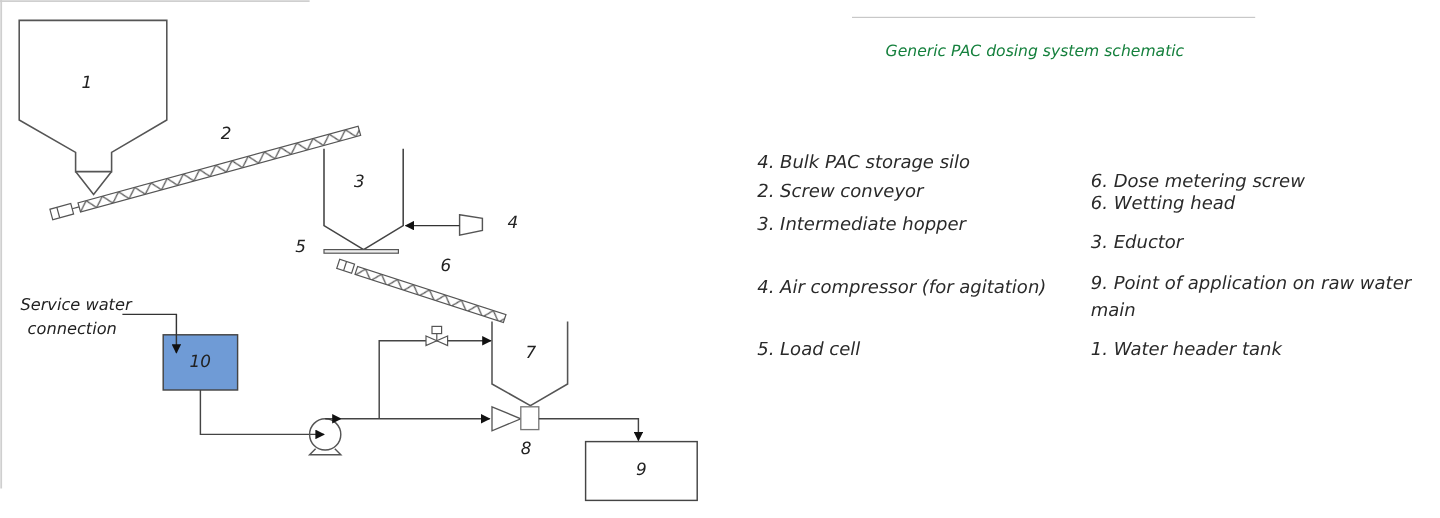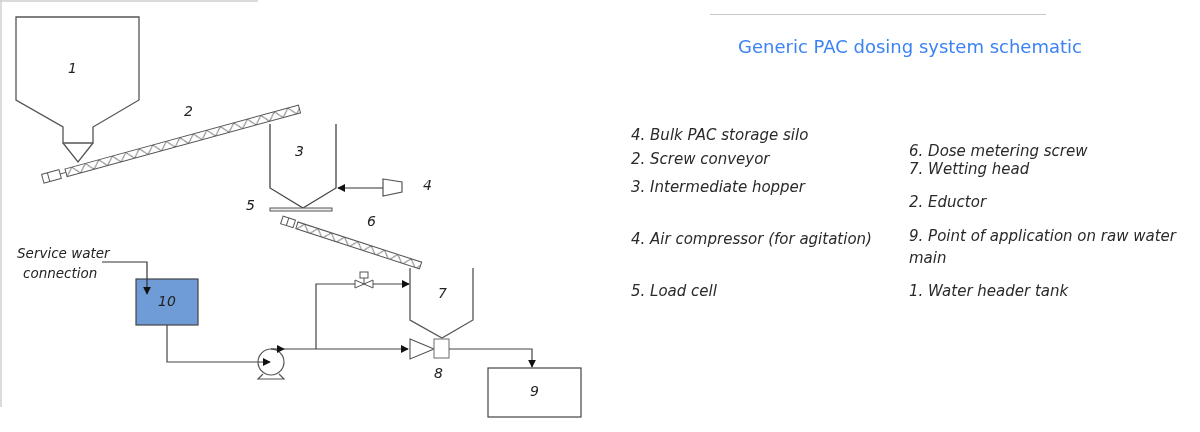--- a/index.html
+++ b/index.html
@@ -3,21 +3,21 @@
 <meta charset="utf-8">
 <style>
   html, body { margin: 0; padding: 0; background: #ffffff; }
   body { width: 1200px; height: 432px; position: relative; overflow: hidden;
          font-family: "DejaVu Sans", "Liberation Sans", sans-serif; color: #222; }
   #diagram { position: absolute; left: 0; top: 0; width: 620px; height: 432px; }
   #diagram text { font-family: "DejaVu Sans", sans-serif; font-style: italic; fill: #222; }
   .lbl { font-size: 14px; }
   .side-lbl { font-size: 13.5px; }
   .rule { position: absolute; left: 710px; top: 14px; width: 336px; height: 1px; background: #c8c8c8; }
-  .title { position: absolute; left: 738px; top: 36px; font-size: 18px; color: #3b82f6; white-space: nowrap; }
+  .title { position: absolute; left: 738px; top: 36px; font-size: 13px; font-style: italic; color: #15803d; white-space: nowrap; }
   .legend { position: absolute; top: 124px; font-size: 15px; font-style: italic; color: #2a2a2a; }
   .legend .item { position: absolute; white-space: nowrap; line-height: 22px; }
   .legend .item.wrap { white-space: normal; width: 300px; line-height: 22px; }
   .legend.col1 { left: 631px; }
   .legend.col2 { left: 909px; }
 </style>
 </head>
 <body>
 
 <svg id="diagram" viewBox="0 0 620 432" xmlns="http://www.w3.org/2000/svg">
@@ -128,17 +128,17 @@
 
 <div class="legend col1">
   <div class="item" style="top:0px">4. Bulk PAC storage silo</div>
   <div class="item" style="top:24px">2. Screw conveyor</div>
   <div class="item" style="top:52px">3. Intermediate hopper</div>
   <div class="item" style="top:104px">4. Air compressor (for agitation)</div>
   <div class="item" style="top:156px">5. Load cell</div>
 </div>
 <div class="legend col2">
   <div class="item" style="top:16px">6. Dose metering screw</div>
-  <div class="item" style="top:34px">7. Wetting head</div>
-  <div class="item" style="top:67px">2. Eductor</div>
+  <div class="item" style="top:34px">6. Wetting head</div>
+  <div class="item" style="top:67px">3. Eductor</div>
   <div class="item wrap" style="top:101px">9. Point of application on raw water main</div>
   <div class="item" style="top:156px">1. Water header tank</div>
 </div>
 
 </body></html>

